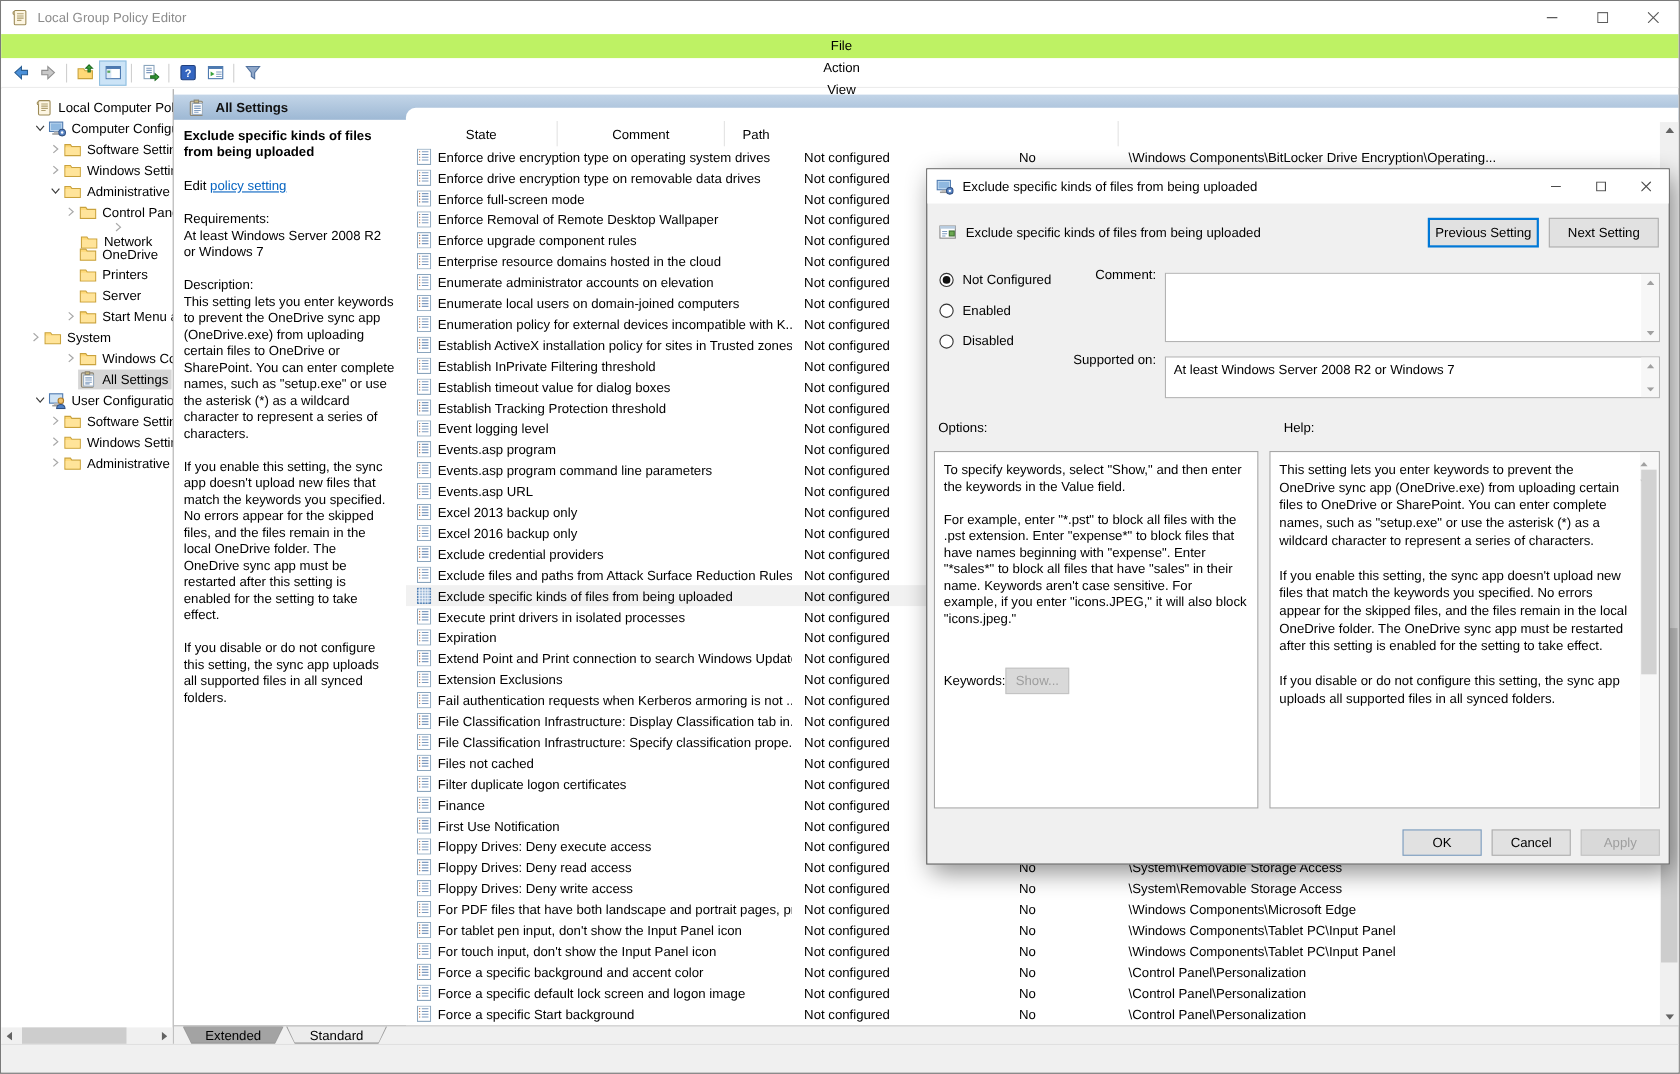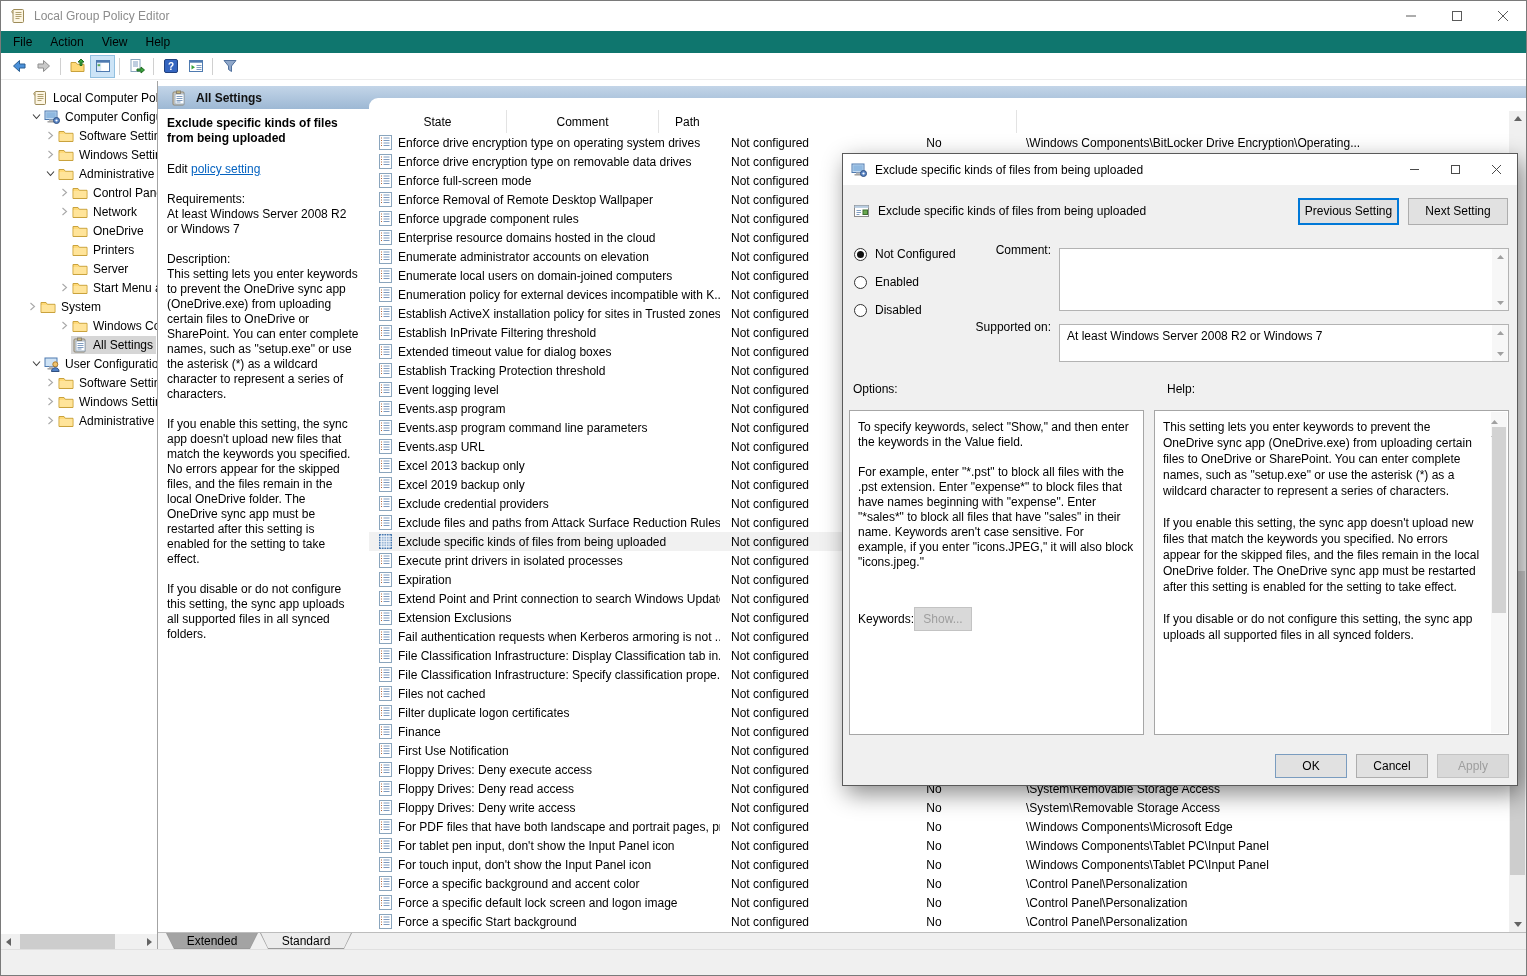--- a/index.html
+++ b/index.html
@@ -8,21 +8,21 @@
     overflow:hidden;border:1px solid #7a7a7a;box-sizing:border-box;}
   *{box-sizing:border-box;}
 
   
   .titlebar{height:30px;display:flex;align-items:center;padding-left:9px;background:#fff;}
   .titlebar .app-title{color:#8c8c8c;margin-left:8px;}
   .win-controls{margin-left:auto;display:flex;height:100%;}
   .win-btn{width:46px;height:100%;display:flex;align-items:center;justify-content:center;color:#5a5a5a;}
 
   
-  .menubar{height:22px;display:flex;align-items:center;padding-left:3px;background:#0f766e;}
+  .menubar{height:22px;display:flex;align-items:center;padding-left:3px;background:#bef264;flex-direction:column;}
   .menu-item{padding:3px 9px;}
   .toolbar{height:27px;display:flex;align-items:center;padding-left:5px;background:#fff;border-bottom:1px solid #ececec;}
   .tool-btn{width:25px;height:23px;display:flex;align-items:center;justify-content:center;border:1px solid transparent;}
   .tool-btn.active{background:#cce4f7;border:1px solid #92c0e0;}
   .tool-sep{width:1px;height:17px;background:#d0d0d0;margin:0 4px;}
 
   
   .app-body{position:absolute;top:80px;left:0;right:0;bottom:26px;display:flex;}
   .statusbar{position:absolute;left:0;right:0;bottom:0;height:26px;background:#f0f0f0;border-top:1px solid #e0e0e0;}
 
@@ -317,21 +317,21 @@
             <span class="t-sel">
               <span class="t-icon">
                 <svg width="16" height="14" viewBox="0 0 16 14">
                   <path d="M1 2.5h5l1.3 1.8H15V12.5H1z" fill="#ffd977" stroke="#c9a23d"></path>
                   <rect x="1.6" y="4.9" width="12.8" height="7" fill="#ffe49a"></rect>
                 </svg>
               </span>
               <span class="t-label">Control Panel</span>
             </span>
           </div>
-          <div class="tree-item" style="padding-left: 32px;">
+          <div class="tree-item" style="padding-left: 32px; flex-direction: column;">
             <span class="expander">
               <svg width="9" height="9" viewBox="0 0 9 9">
                 <path d="M2.5 1 L6.5 4.5 L2.5 8" fill="none" stroke="#a8a8a8" stroke-width="1.1"></path>
               </svg>
             </span>
             <span class="t-sel">
               <span class="t-icon">
                 <svg width="16" height="14" viewBox="0 0 16 14">
                   <path d="M1 2.5h5l1.3 1.8H15V12.5H1z" fill="#ffd977" stroke="#c9a23d"></path>
                   <rect x="1.6" y="4.9" width="12.8" height="7" fill="#ffe49a"></rect>
@@ -708,21 +708,21 @@
                 <div class="c c-comment"></div>
                 <div class="c c-path"></div>
               </div>
               <div class="lrow">
                 <div class="c c-setting">
                   <span class="doc"><svg width="13" height="15" viewBox="0 0 13 15">
                       <rect x="0.5" y="0.5" width="12" height="14" fill="#fff" stroke="#8aa5bd"></rect>
                       <path d="M4.5 3h6M4.5 5.5h6M4.5 8h6M4.5 10.5h6" stroke="#7f9cc0"></path>
                       <path d="M2 3h1M2 5.5h1M2 8h1M2 10.5h1" stroke="#b0653a"></path>
                     </svg></span>
-                  <span>Extended timeout value for dialog boxes</span>
+                  <span>Establish timeout value for dialog boxes</span>
                 </div>
                 <div class="c c-state">Not configured</div>
                 <div class="c c-comment"></div>
                 <div class="c c-path"></div>
               </div>
               <div class="lrow">
                 <div class="c c-setting">
                   <span class="doc"><svg width="13" height="15" viewBox="0 0 13 15">
                       <rect x="0.5" y="0.5" width="12" height="14" fill="#fff" stroke="#8aa5bd"></rect>
                       <path d="M4.5 3h6M4.5 5.5h6M4.5 8h6M4.5 10.5h6" stroke="#7f9cc0"></path>
@@ -799,21 +799,21 @@
                 <div class="c c-comment"></div>
                 <div class="c c-path"></div>
               </div>
               <div class="lrow">
                 <div class="c c-setting">
                   <span class="doc"><svg width="13" height="15" viewBox="0 0 13 15">
                       <rect x="0.5" y="0.5" width="12" height="14" fill="#fff" stroke="#8aa5bd"></rect>
                       <path d="M4.5 3h6M4.5 5.5h6M4.5 8h6M4.5 10.5h6" stroke="#7f9cc0"></path>
                       <path d="M2 3h1M2 5.5h1M2 8h1M2 10.5h1" stroke="#b0653a"></path>
                     </svg></span>
-                  <span>Excel 2019 backup only</span>
+                  <span>Excel 2016 backup only</span>
                 </div>
                 <div class="c c-state">Not configured</div>
                 <div class="c c-comment"></div>
                 <div class="c c-path"></div>
               </div>
               <div class="lrow">
                 <div class="c c-setting">
                   <span class="doc"><svg width="13" height="15" viewBox="0 0 13 15">
                       <rect x="0.5" y="0.5" width="12" height="14" fill="#fff" stroke="#8aa5bd"></rect>
                       <path d="M4.5 3h6M4.5 5.5h6M4.5 8h6M4.5 10.5h6" stroke="#7f9cc0"></path>

